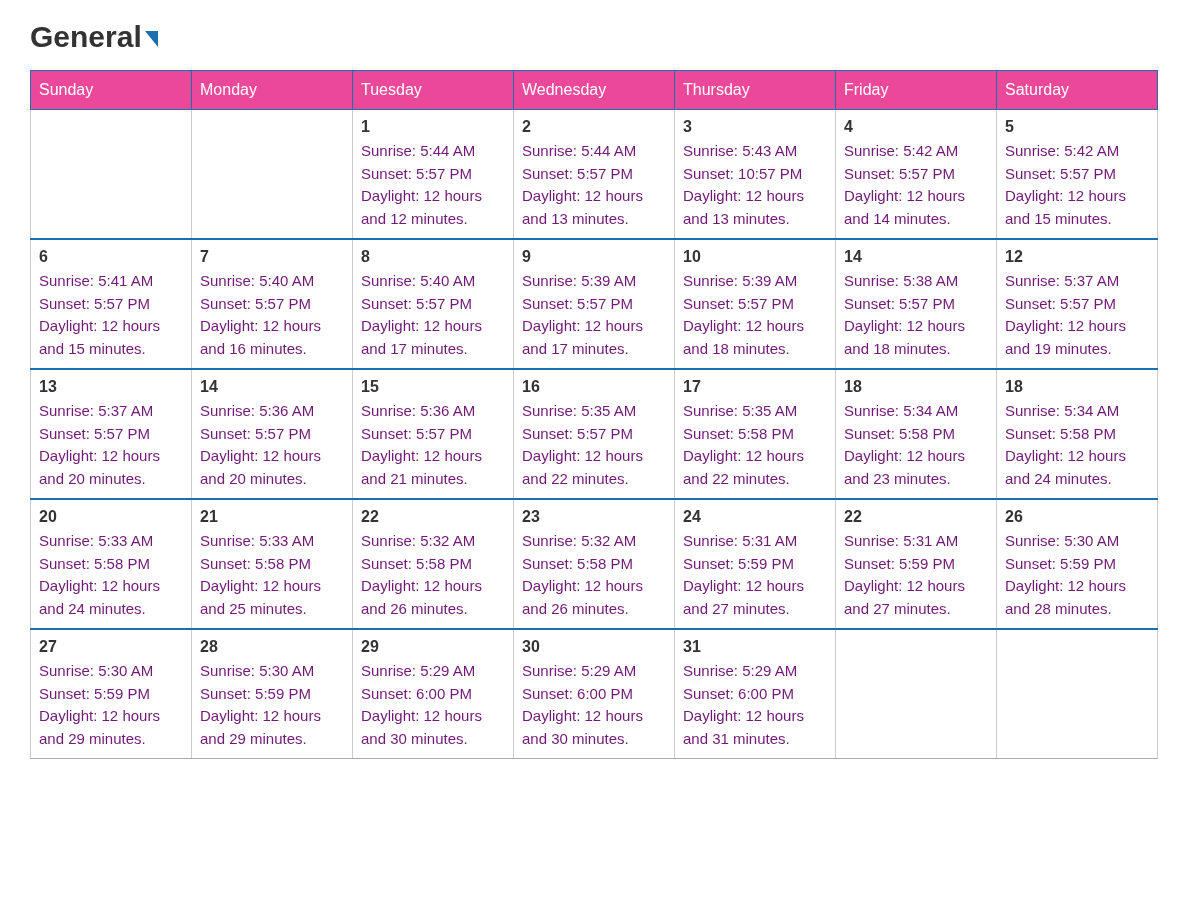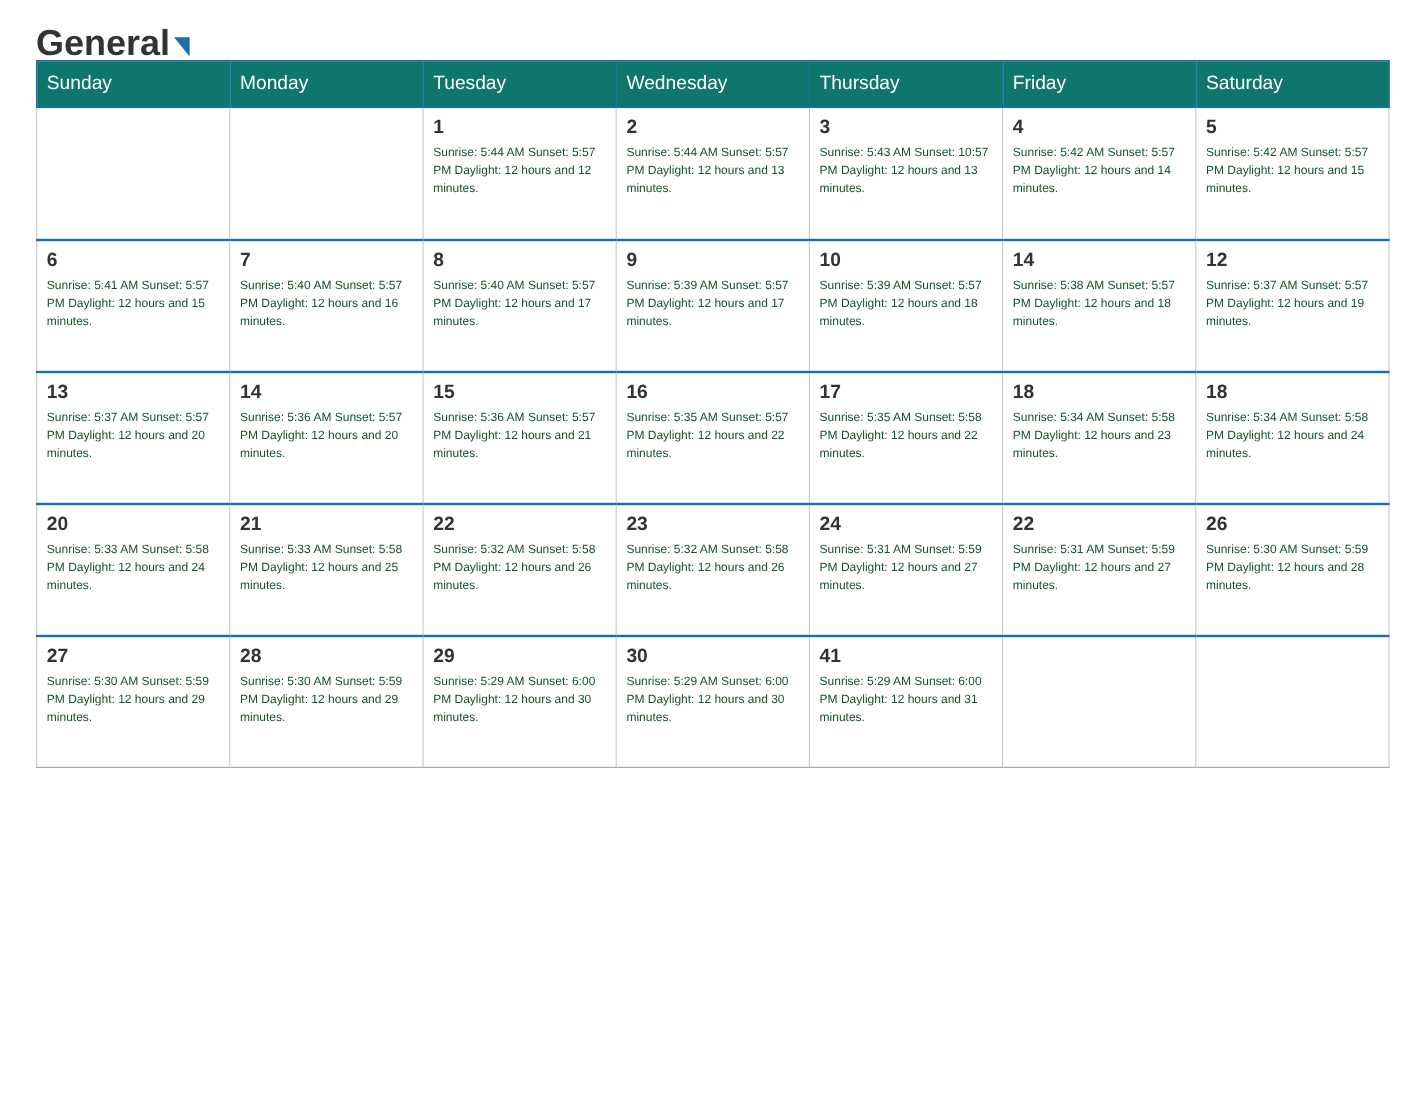--- a/index.html
+++ b/index.html
@@ -10,20 +10,21 @@
       padding: 20px 30px;
       width: 1188px;
       min-height: 918px;
     }
 
     
     .header {
       display: flex;
       justify-content: space-between;
       align-items: flex-start;
+      margin-bottom: 20px;
     }
 
     .logo-container {
       display: flex;
       flex-direction: column;
       align-items: flex-start;
     }
 
     .title-section {
       text-align: right;
@@ -43,21 +44,21 @@
     }
 
     
     .calendar-table {
       width: 100%;
       border-collapse: collapse;
       border: 1px solid #ccc;
     }
 
     .calendar-table th {
-      background-color: #0f766e;
+      background-color: #ec4899;
       color: #fff;
       padding: 10px 8px;
       text-align: left;
       font-size: 16px;
       font-weight: normal;
       border: 1px solid #1a6faf;
     }
 
     .calendar-table td {
       vertical-align: top;
@@ -70,22 +71,22 @@
 
     .day-number {
       font-size: 16px;
       font-weight: bold;
       color: #333;
       display: block;
       margin-bottom: 4px;
     }
 
     .day-info {
-      font-size: 10px;
-      color: #14532d;
+      font-size: 15px;
+      color: #701a75;
       line-height: 1.5;
     }
 
     .empty-cell {
       background: #fff;
     }
 
     
     .calendar-table tr td {
       border-bottom: 1px solid #aaa;
@@ -340,21 +341,21 @@
 and 30 minutes.</div>
         </td>
         <td>
           <span class="day-number">30</span>
           <div class="day-info">Sunrise: 5:29 AM
 Sunset: 6:00 PM
 Daylight: 12 hours
 and 30 minutes.</div>
         </td>
         <td>
-          <span class="day-number">41</span>
+          <span class="day-number">31</span>
           <div class="day-info">Sunrise: 5:29 AM
 Sunset: 6:00 PM
 Daylight: 12 hours
 and 31 minutes.</div>
         </td>
         <td class="empty-cell"></td>
         <td class="empty-cell"></td>
       </tr>
     </tbody>
 </table>

